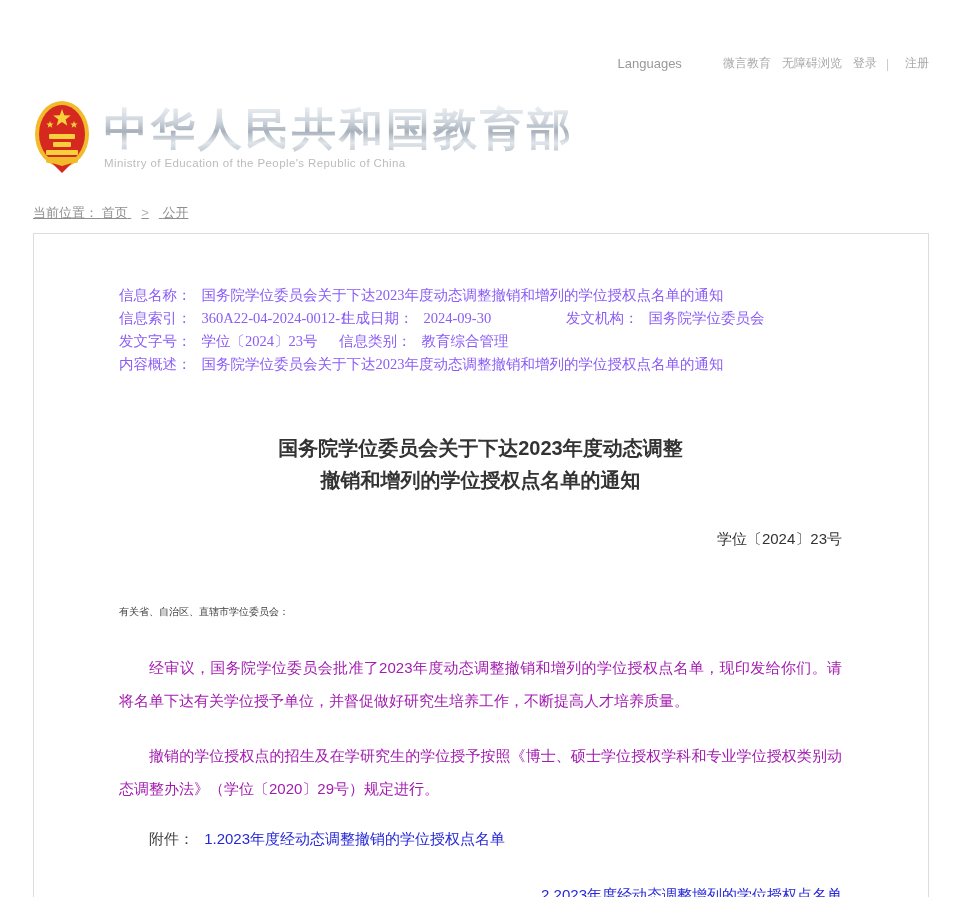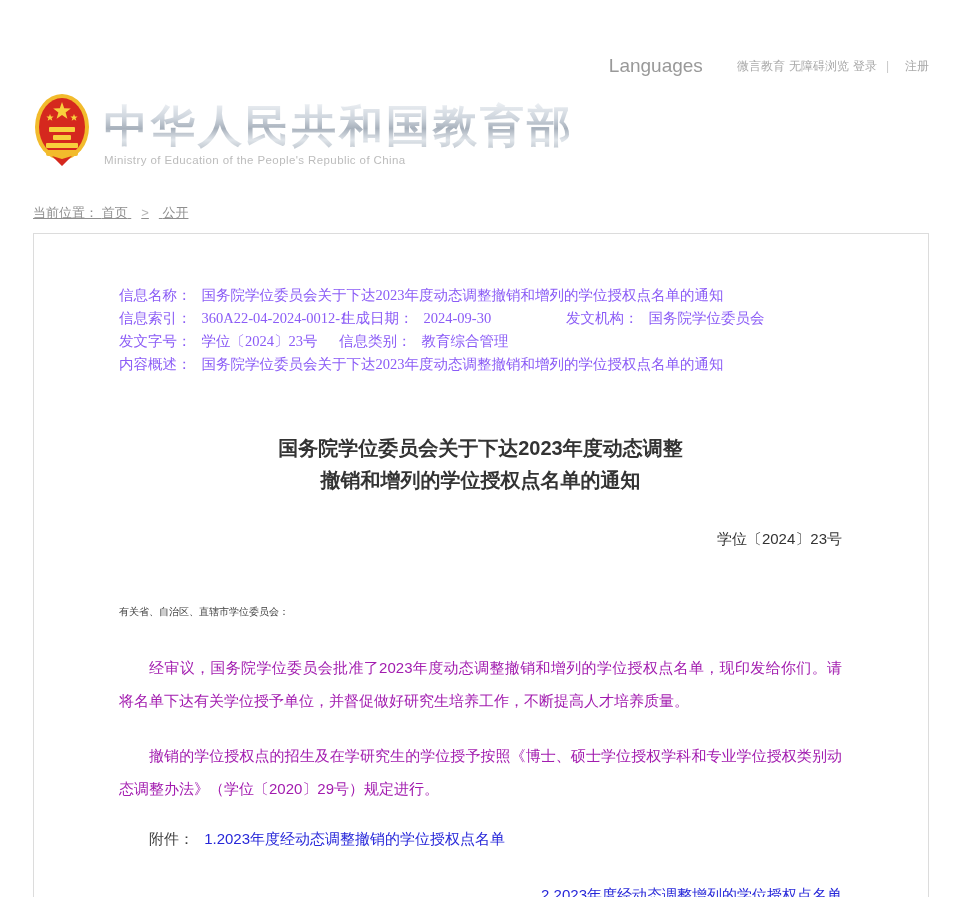--- a/index.html
+++ b/index.html
@@ -8,27 +8,27 @@
     width:960px; height:897px; position:relative; overflow:hidden;
     background:#ffffff;
     font-family:"Liberation Sans","DejaVu Sans",sans-serif;
   }
   
   .top-links {
     position:absolute; top:55px; left:0; width:929px;
     display:flex; justify-content:flex-end; align-items:center;
     font-size:12px; color:#a9a9a9;
   }
-  .top-links .languages { font-size:19px; color:#999; margin-right:30px; cursor:pointer; }
-  .top-links .tl { margin-left:4px; color:#a9a9a9; cursor:pointer; }
+  .top-links .languages { font-size:13px; color:#999; margin-right:30px; cursor:pointer; }
+  .top-links .tl { margin-left:11px; color:#a9a9a9; cursor:pointer; }
   .top-links .sep { margin:0 7px 0 9px; color:#c9c9c9; }
   .top-links .tl.tight { margin-left:9px; }
 
   
-  .logo-row { position:absolute; top:92px; left:33px; display:flex; align-items:flex-end; }
+  .logo-row { position:absolute; top:99px; left:33px; display:flex; align-items:center; }
   .emblem { width:58px; height:74px; flex:0 0 58px; }
   .logo-text { margin-left:13px; }
   .logo-cn {
     font-size:44px; font-weight:700; letter-spacing:3px; line-height:50px;
     background:linear-gradient(180deg,#f0f3f6 0%,#cdd4dc 35%,#a8b1bc 55%,#e0e5ea 78%,#bac2cb 100%);
     -webkit-background-clip:text; background-clip:text; color:transparent;
     white-space:nowrap;
   }
   .logo-en { font-size:11.5px; color:#bcbcbc; margin-top:3px; letter-spacing:0.4px; }
 

